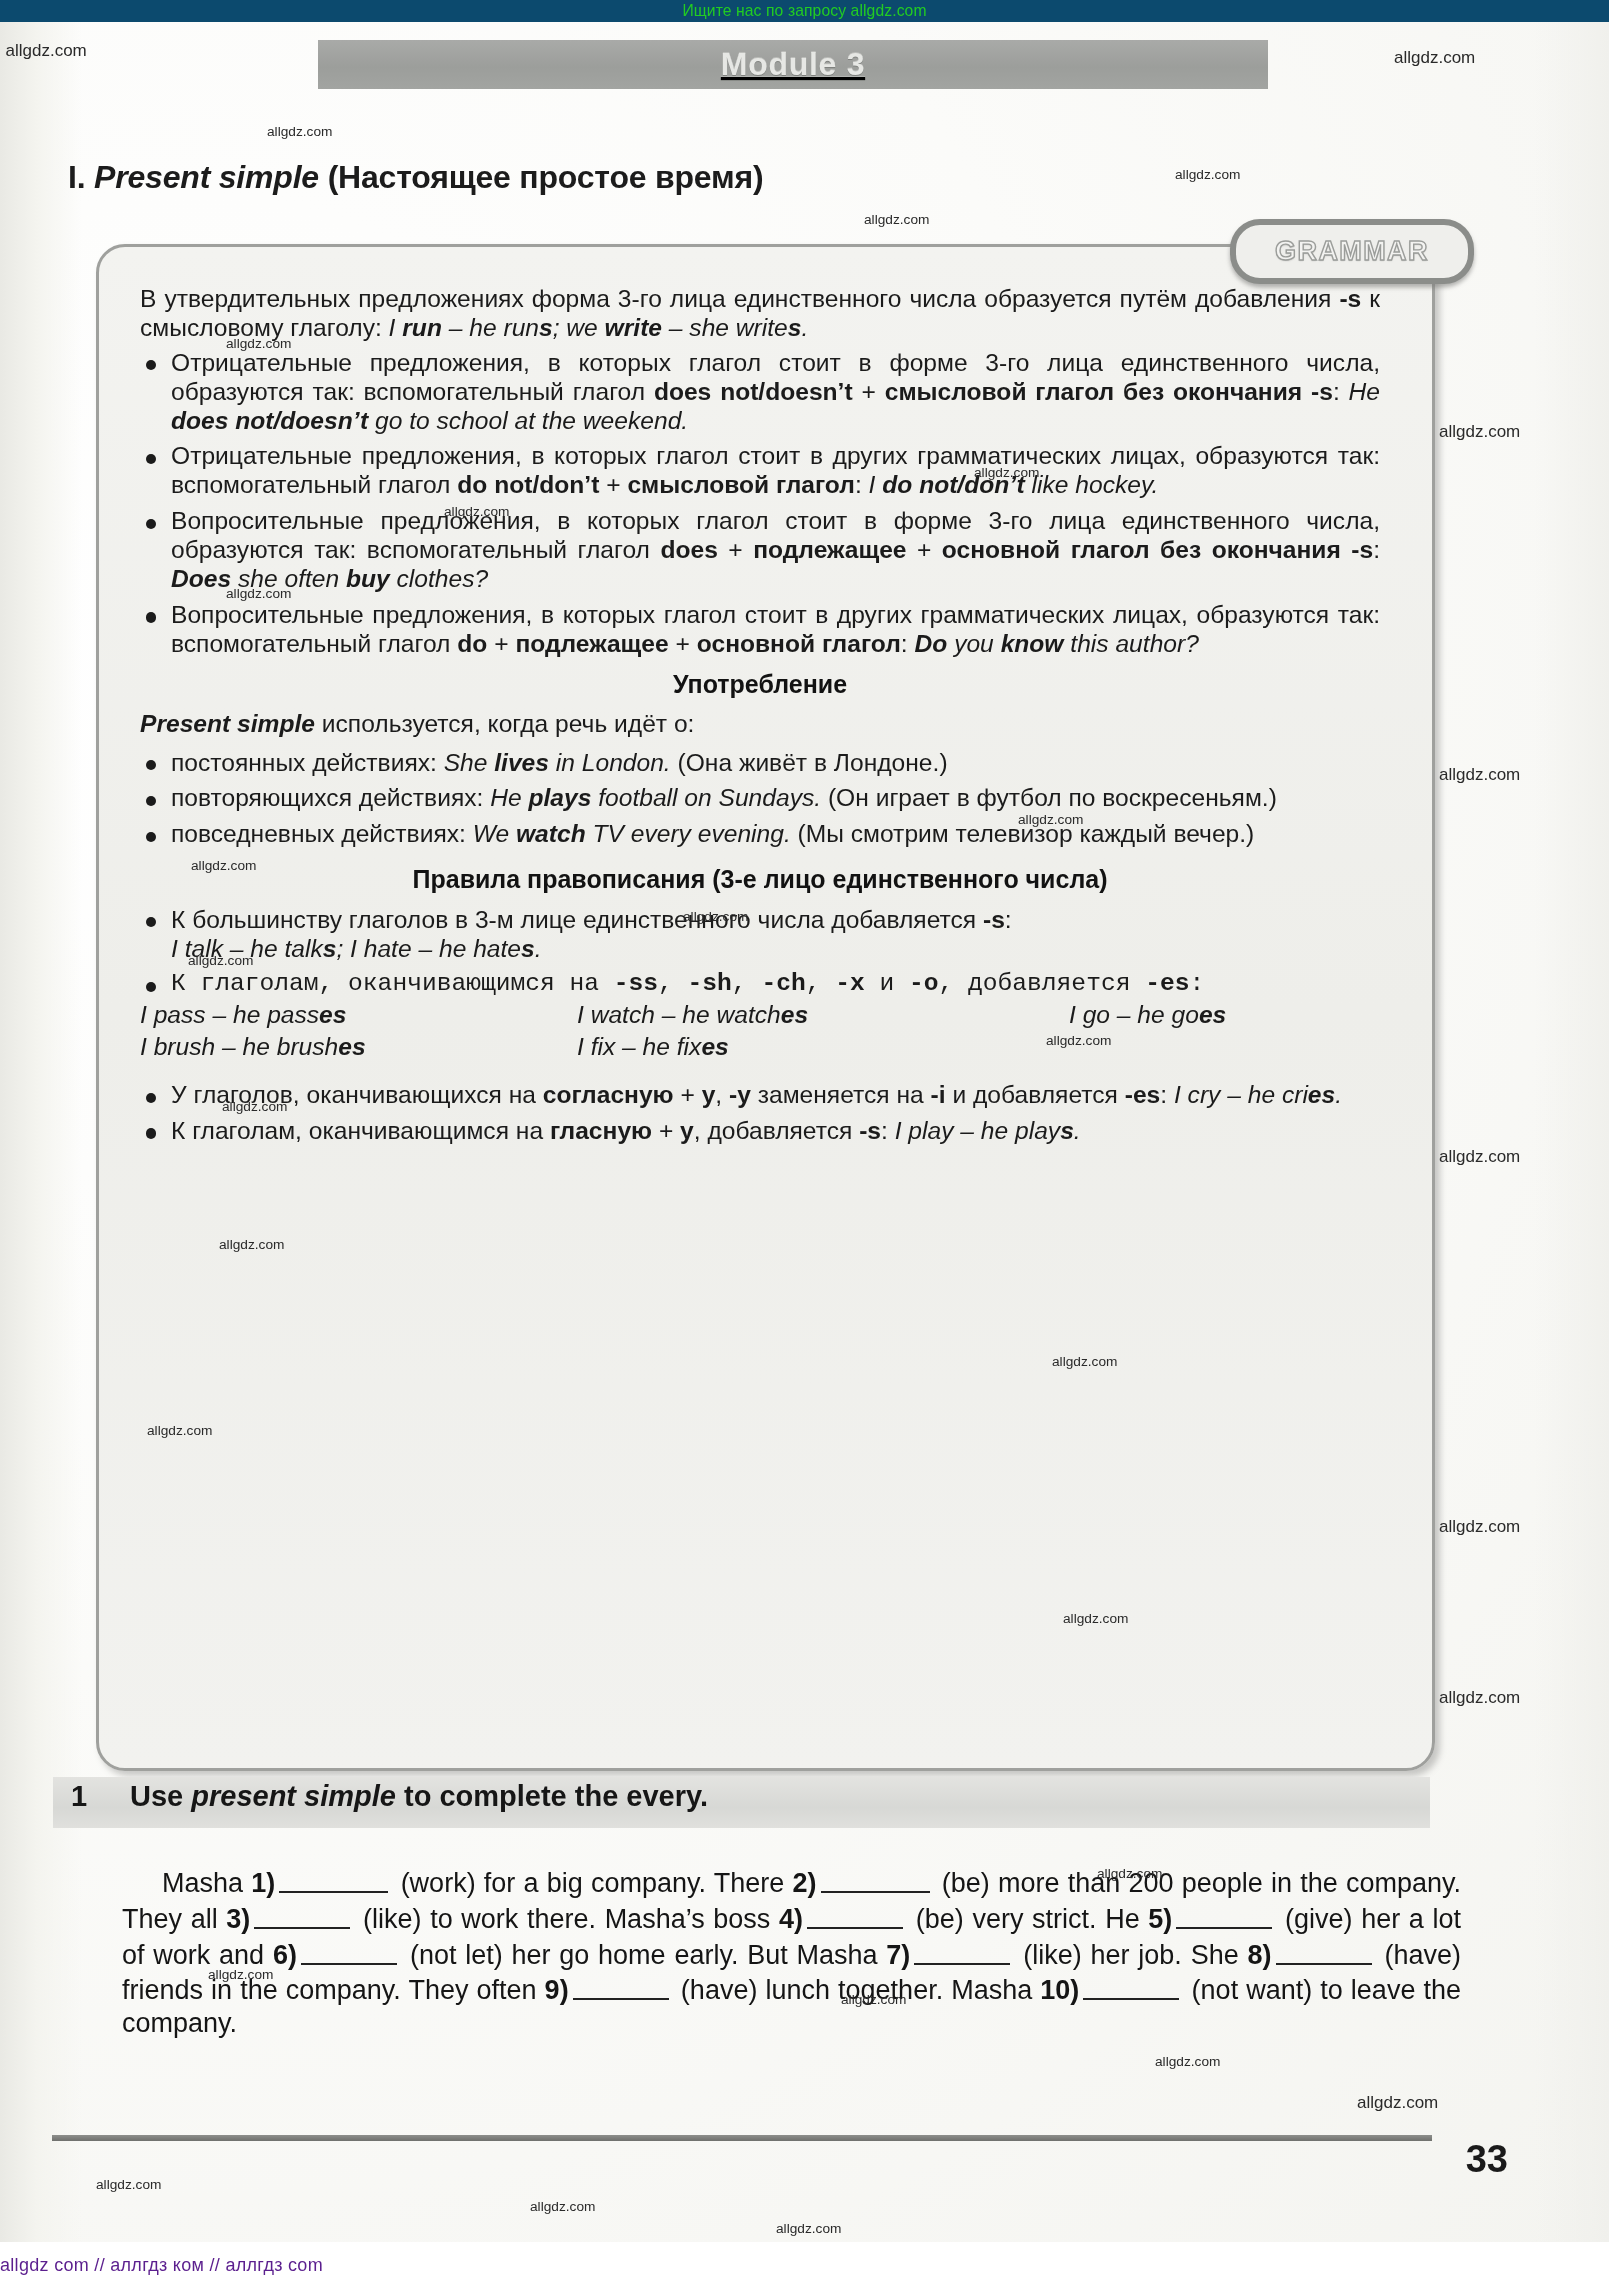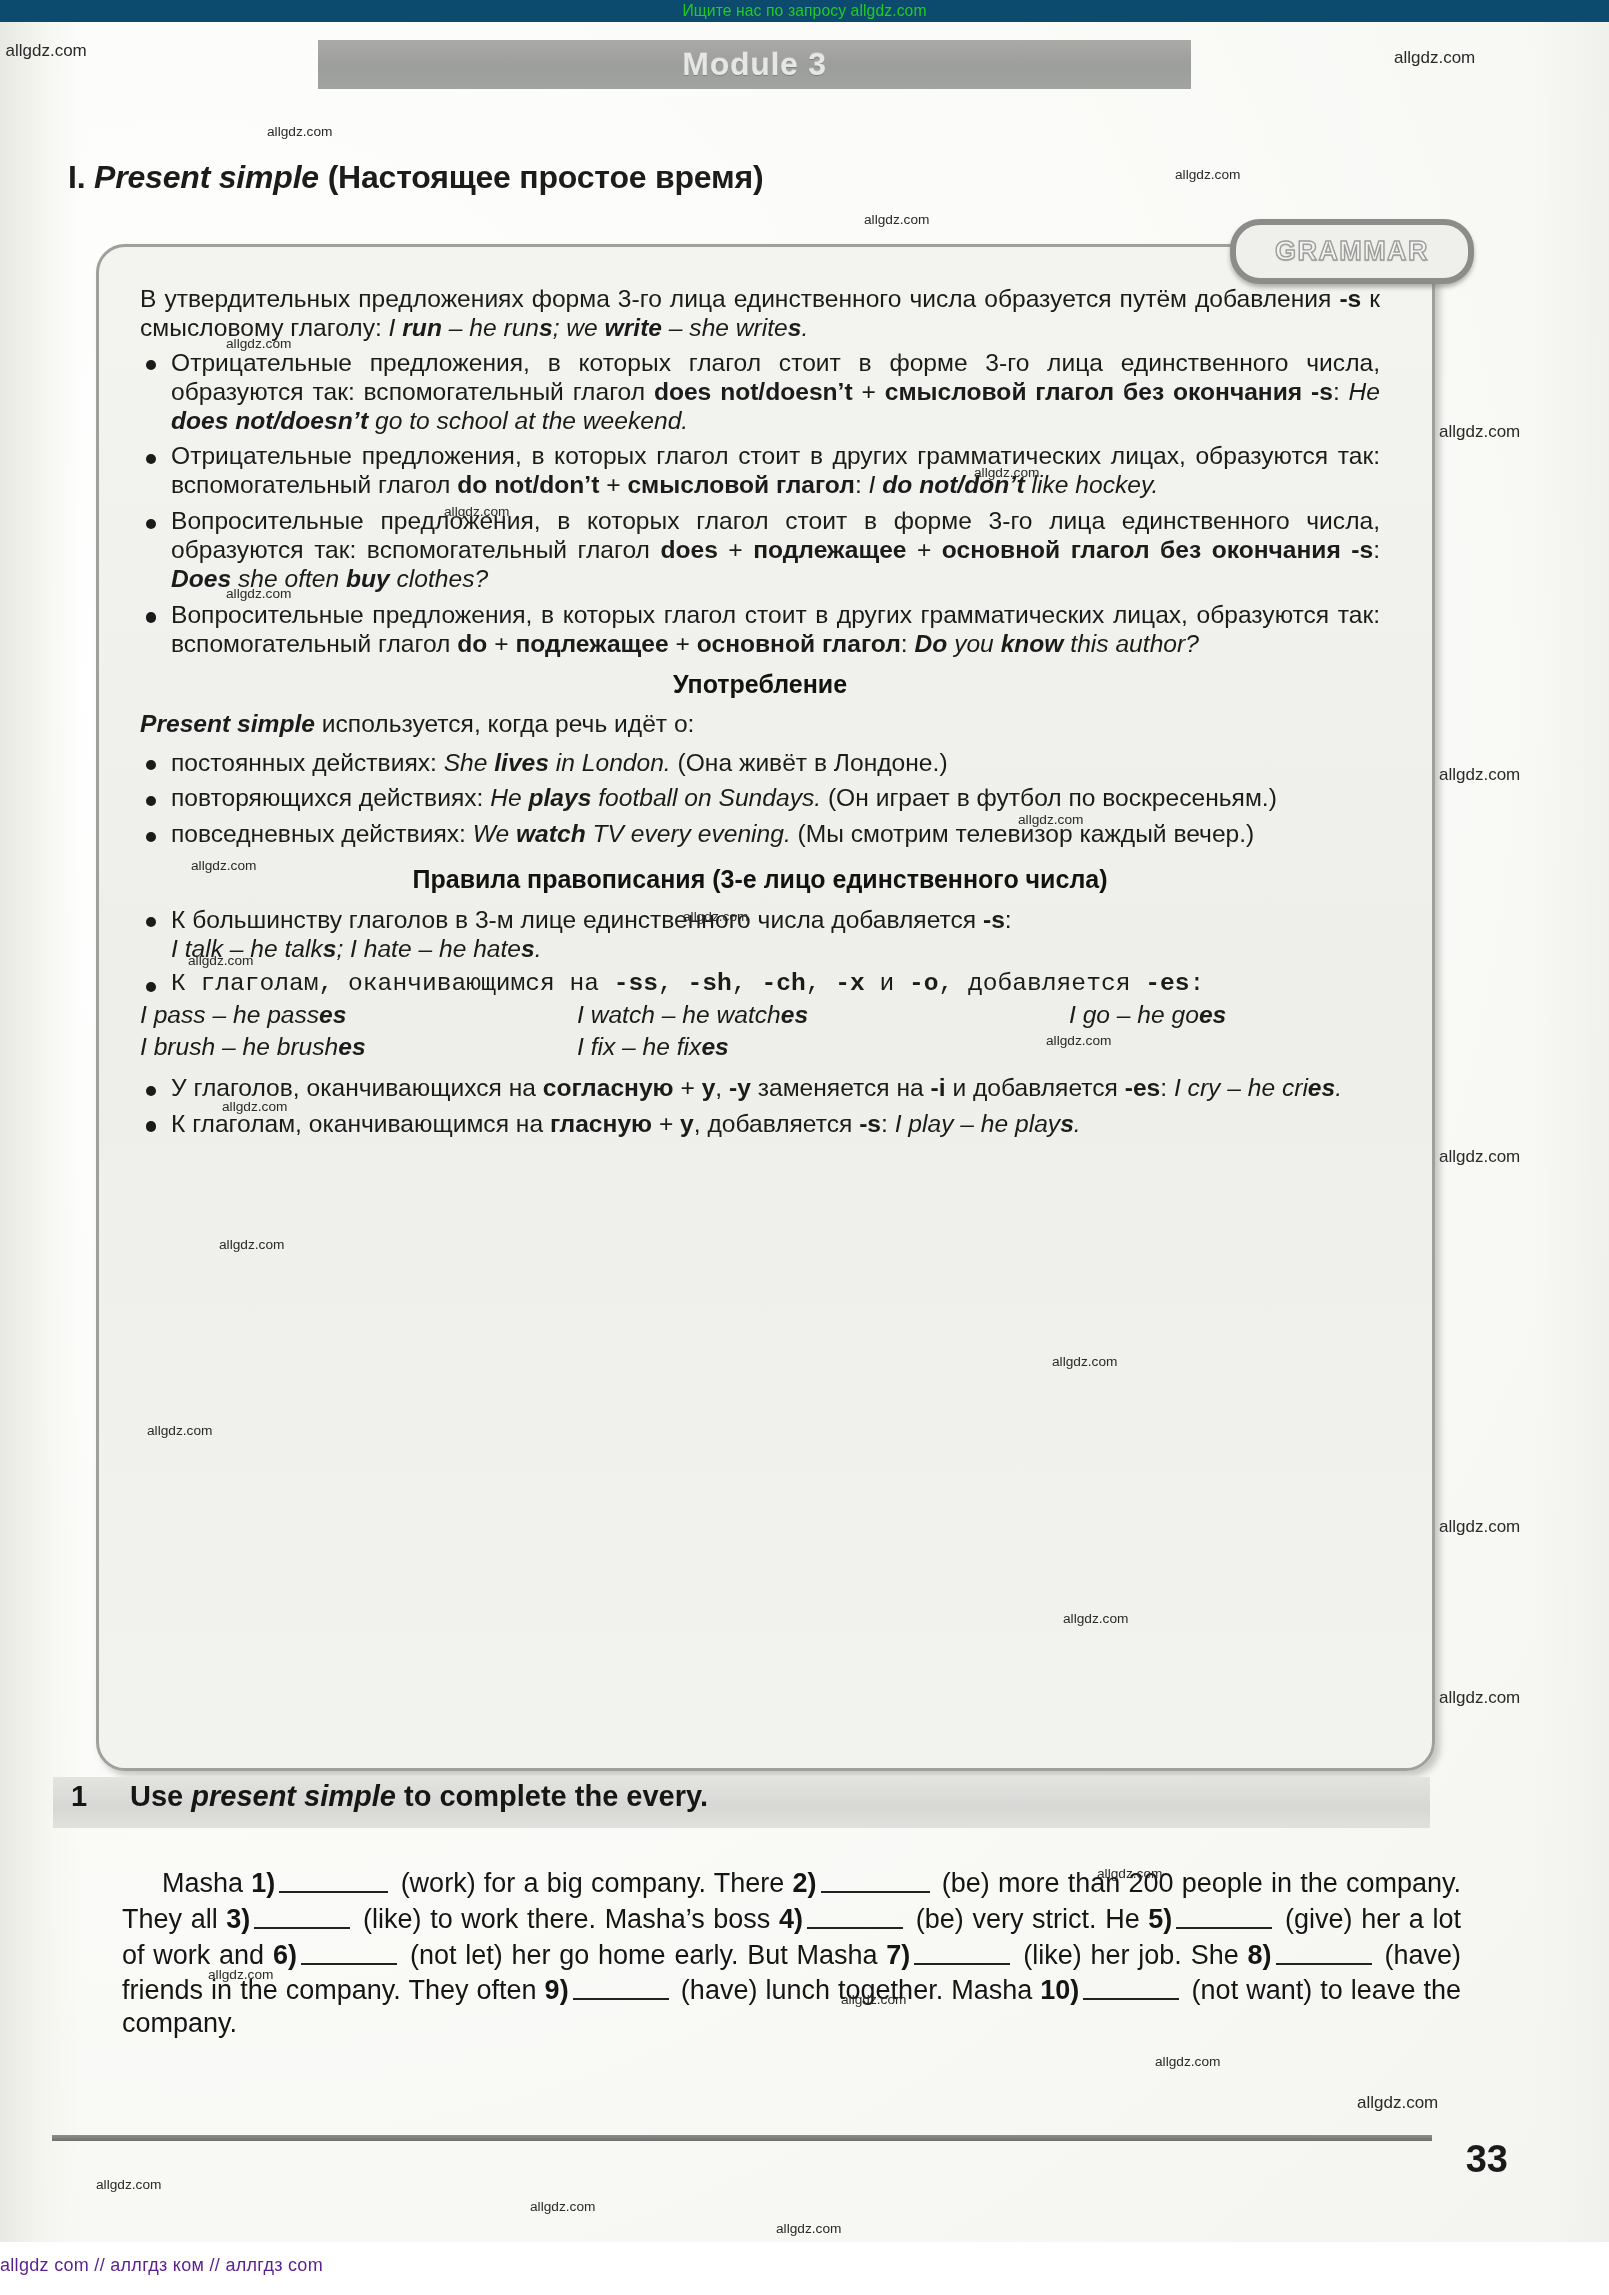--- a/index.html
+++ b/index.html
@@ -31,23 +31,23 @@
     position:absolute;left:0;top:0;width:1609px;height:22px;
     background:#0c4a6e;
     display:flex;align-items:center;justify-content:center;
   }
   #topbar span{
     color:#22cc22;font-size:15.7px;letter-spacing:0.1px;white-space:nowrap;
   }
 
   
   #module-banner{
-    position:absolute;left:318px;top:40px;width:873px;height:49px;
+    position:absolute;left:318px;top:40px;width:950px;height:49px;
     background:linear-gradient(to bottom,#a9aaa8 0%,#9c9e9b 55%,#a2a4a1 100%);
-    display:flex;align-items:center;justify-content:center;
+    display:flex;align-items:center;justify-content:center;text-decoration:underline;
   }
   #module-banner span{
     font-size:32px;font-weight:bold;color:#e6e7e4;
     letter-spacing:0.7px;
     text-shadow:0 0.7px 0 #7f817e, 0 -0.7px 0 #bcbdba;
   }
 
   
   #page-title{
     position:absolute;left:68px;top:159px;width:1162px;
@@ -263,21 +263,21 @@
       <span>К глаголам, оканчивающимся на </span><b>-ss</b><span>, </span><b>-sh</b><span>, </span><b>-ch</b><span>, </span><b>-x</b><span> и </span><b>-o</b><span>, добавляется </span><b>-es</b><span>:</span>
     </p>
   </div>
 
   <div style="padding-left:0px;">
     <div class="cols">
       <div class="c1"><span>I pass – he pass</span><b>es</b></div>
       <div class="c2"><span>I watch – he watch</span><b>es</b></div>
       <div class="c3"><span>I go – he go</span><b>es</b></div>
     </div>
-    <div class="cols" style="margin-bottom:12px;">
+    <div class="cols" style="margin-bottom:19px;">
       <div class="c1"><span>I brush – he brush</span><b>es</b></div>
       <div class="c2"><span>I fix – he fix</span><b>es</b></div>
       <div class="c3"><span></span><b></b></div>
     </div>
   </div>
 
   <div class="bullet-row">
     <p class="gline just">
       <span>У глаголов, оканчивающихся на </span><b>согласную</b><span> + </span><b>y</b><span>, </span><b>-y</b><span> заменяется на </span><b>-i</b><span> и добавляется </span><b>-es</b><span>: </span><i>I cry – he cri</i><span class="bi">es</span><i>.</i>
     </p>

